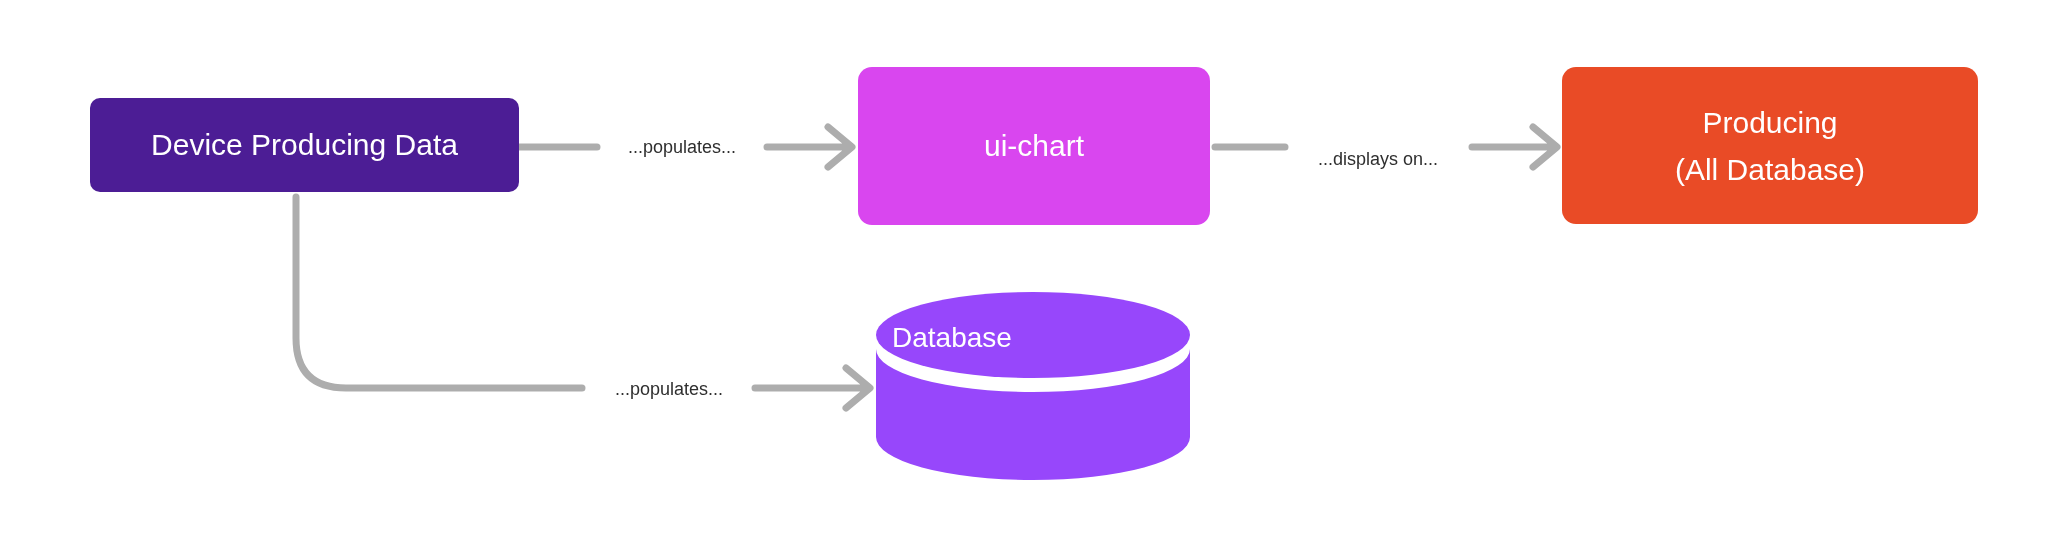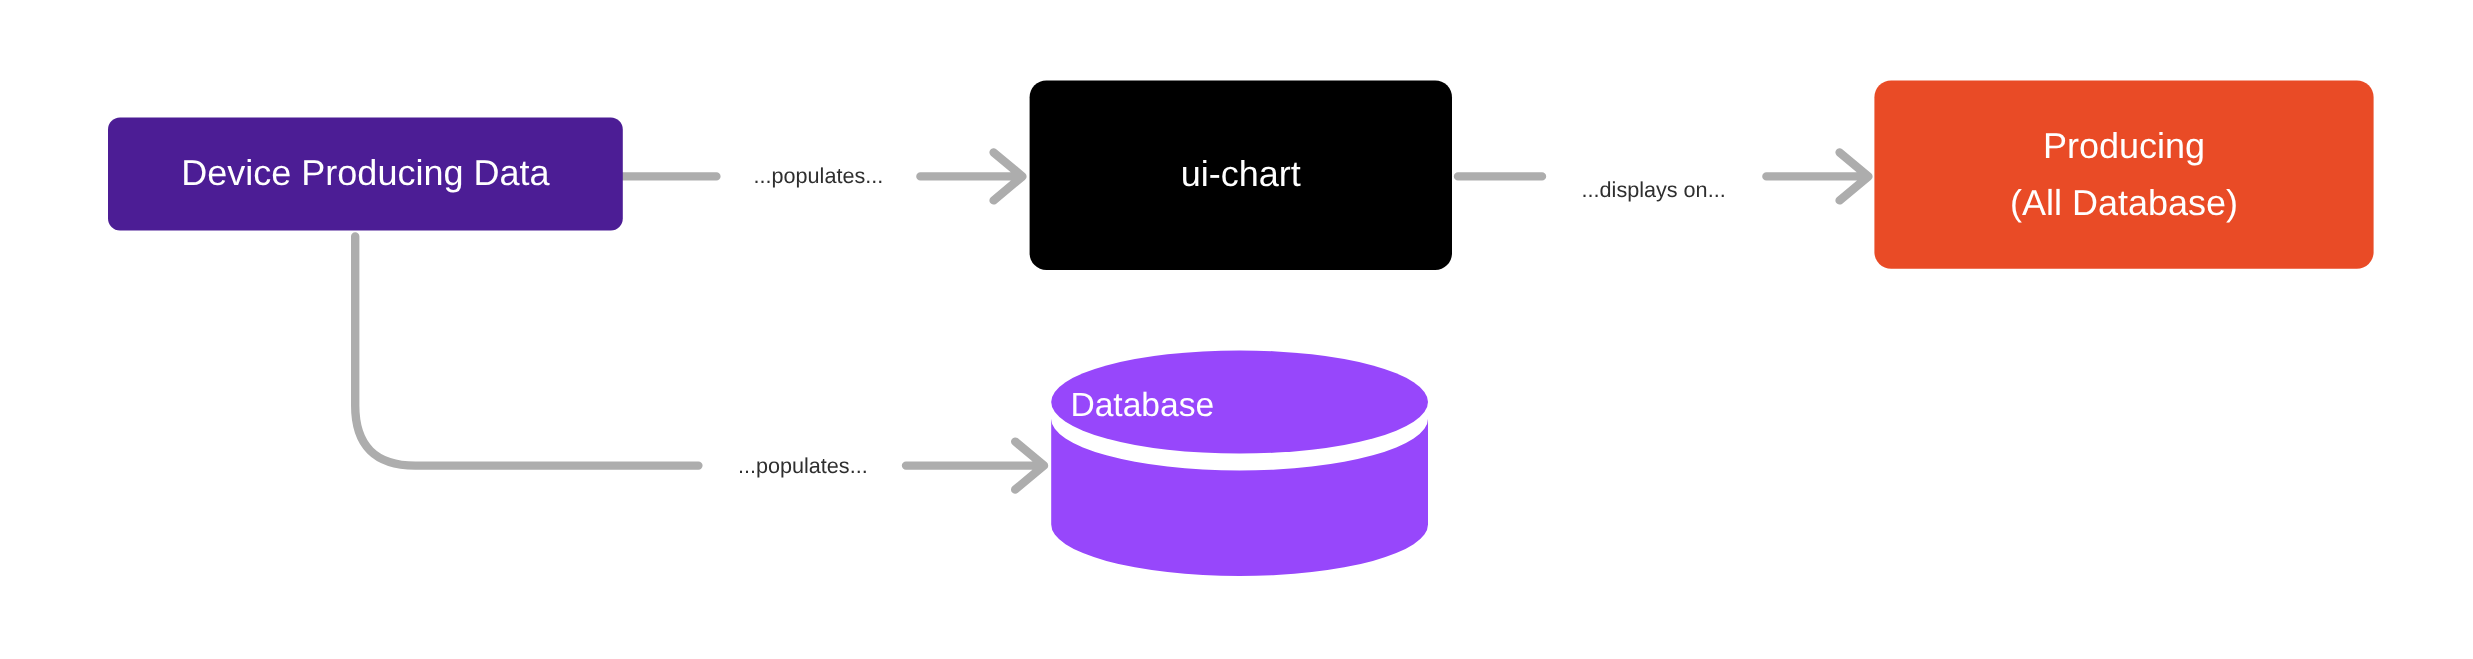--- a/index.html
+++ b/index.html
@@ -33,21 +33,21 @@
   }
   .node--device {
     left: 90px;  top: 98px;
     width: 429px; height: 94px;
     background: #4c1d95;
     border-radius: 10px;
   }
   .node--uichart {
     left: 858px; top: 67px;
     width: 352px; height: 158px;
-    background: #000000;
+    background: #d946ef;
     border-radius: 14px;
   }
   .node--dashboard {
     left: 1562px; top: 67px;
     width: 416px; height: 157px;
     background: #E94B26;
     border-radius: 14px;
     flex-direction: column;
     line-height: 47px;
   }

